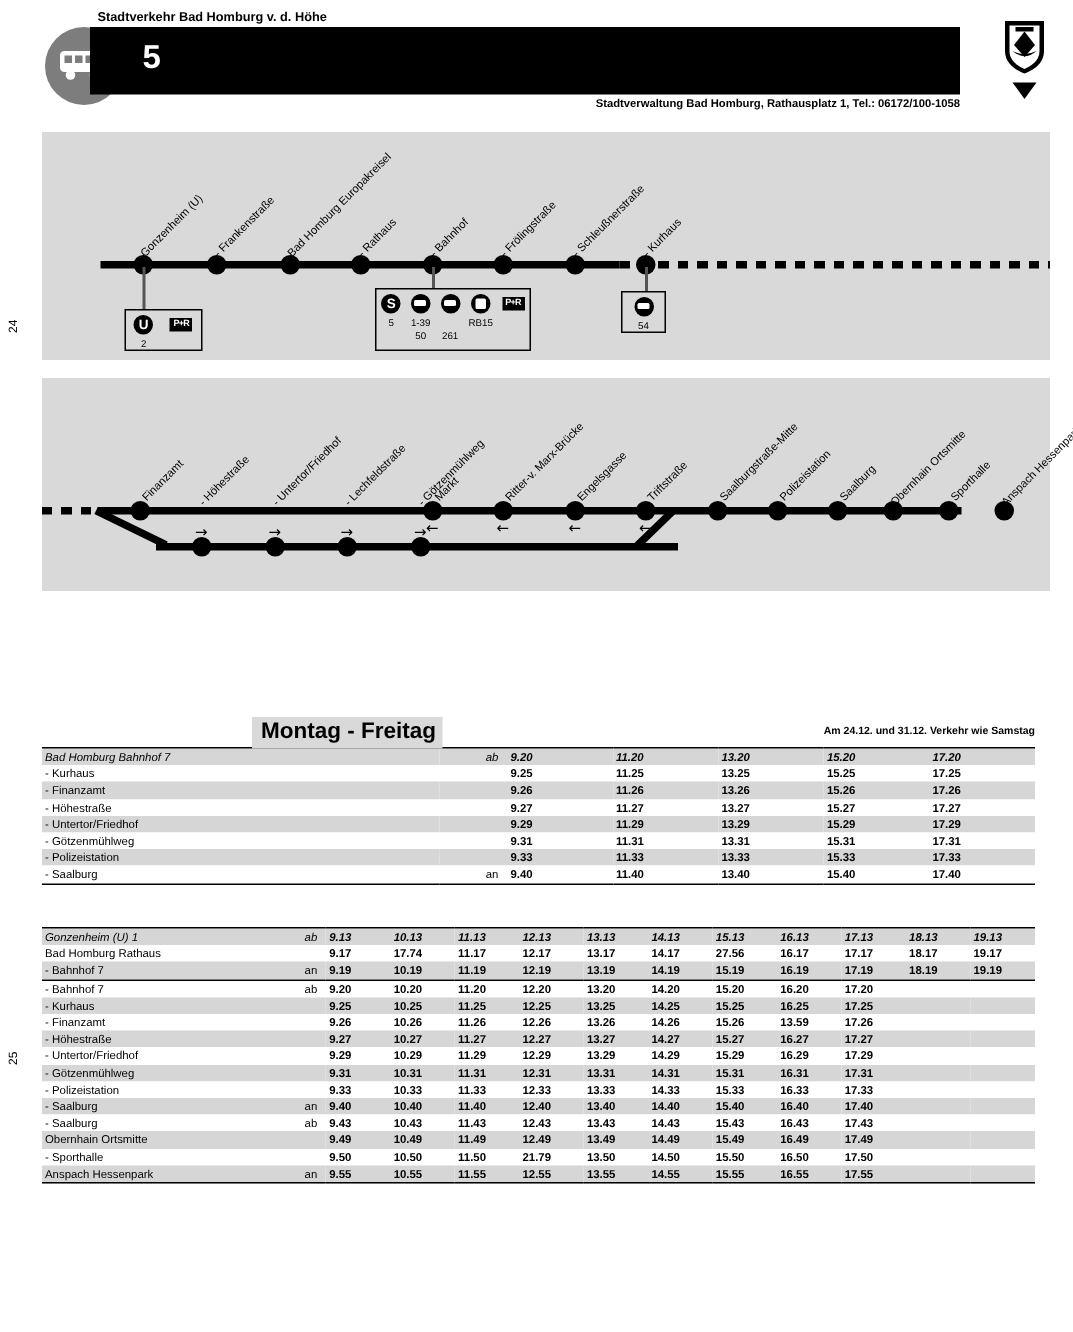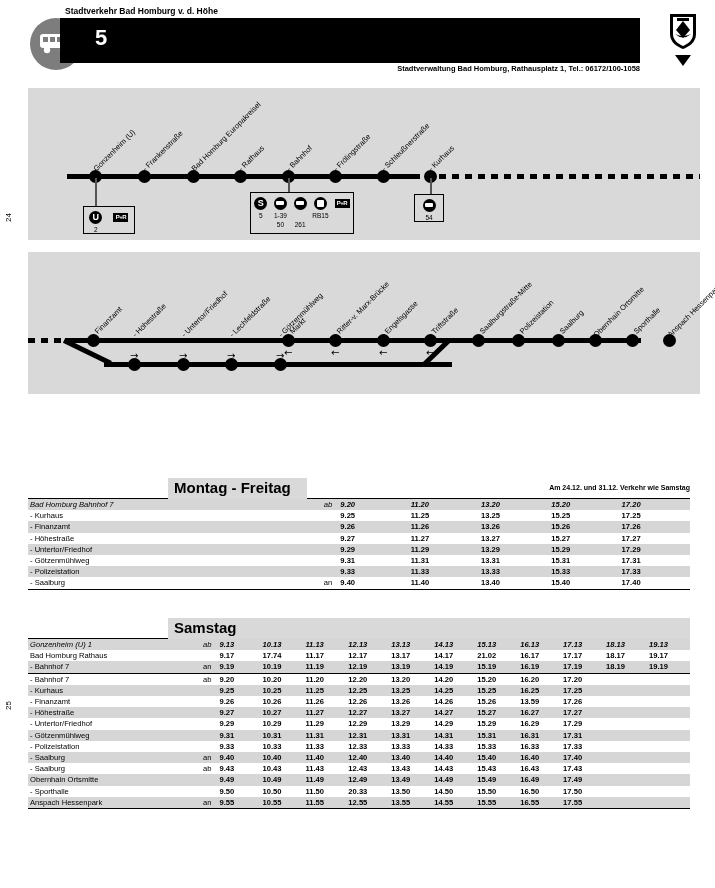--- a/index.html
+++ b/index.html
@@ -128,21 +128,21 @@
   }
 
   
   .tt { position:absolute; left:28px; width:662px; }
   #tt-mf { top:478px; }
   #tt-sa { top:618px; }
 
   .tt-title-row { position:relative; height:20px; }
   .tt-title {
     position:absolute; left:140px; top:0px;
-    background:#d9d9d9; padding:1px 16px 1px 6px;
+    background:#d9d9d9; padding:1px 4px 1px 6px;
     font-size:15px; font-weight:bold; color:#000; line-height:1.25;
   }
   #tt-mf .tt-title { width:auto; }
   #tt-sa .tt-title { left:140px; width:522px; }
   .tt-note {
     position:absolute; right:0px; top:6px;
     font-size:7px; font-weight:bold; color:#000;
   }
 
   table.sched {
@@ -401,23 +401,20 @@
           <td class="c-time">11.40</td>
           <td class="c-time">13.40</td>
           <td class="c-time">15.40</td>
           <td class="c-time">17.40</td>
         </tr>
       </tbody>
   </table>
 </div>
 
 <div class="tt" id="tt-sa">
-  <div class="tt-title-row">
-    <div class="tt-title">Samstag</div>
-  </div>
   <table class="sched">
     <tbody id="sa-body">
         <tr class="row-shade topline">
           <td class="c-stop">Gonzenheim (U) 1</td>
           <td class="c-mark">ab</td>
           <td class="c-time">9.13</td>
           <td class="c-time">10.13</td>
           <td class="c-time">11.13</td>
           <td class="c-time">12.13</td>
           <td class="c-time">13.13</td>
@@ -430,21 +427,21 @@
         </tr>
         <tr class="row-plain">
           <td class="c-stop">Bad Homburg Rathaus</td>
           <td class="c-mark"></td>
           <td class="c-time">9.17</td>
           <td class="c-time">17.74</td>
           <td class="c-time">11.17</td>
           <td class="c-time">12.17</td>
           <td class="c-time">13.17</td>
           <td class="c-time">14.17</td>
-          <td class="c-time">21.02</td>
+          <td class="c-time">27.56</td>
           <td class="c-time">16.17</td>
           <td class="c-time">17.17</td>
           <td class="c-time">18.17</td>
           <td class="c-time">19.17</td>
         </tr>
         <tr class="row-shade midline">
           <td class="c-stop">- Bahnhof 7</td>
           <td class="c-mark">an</td>
           <td class="c-time">9.19</td>
           <td class="c-time">10.19</td>
@@ -607,21 +604,21 @@
           <td class="c-time">17.49</td>
           <td class="c-time"></td>
           <td class="c-time"></td>
         </tr>
         <tr class="row-plain">
           <td class="c-stop">- Sporthalle</td>
           <td class="c-mark"></td>
           <td class="c-time">9.50</td>
           <td class="c-time">10.50</td>
           <td class="c-time">11.50</td>
-          <td class="c-time">20.33</td>
+          <td class="c-time">21.79</td>
           <td class="c-time">13.50</td>
           <td class="c-time">14.50</td>
           <td class="c-time">15.50</td>
           <td class="c-time">16.50</td>
           <td class="c-time">17.50</td>
           <td class="c-time"></td>
           <td class="c-time"></td>
         </tr>
         <tr class="row-shade botline">
           <td class="c-stop">Anspach Hessenpark</td>

